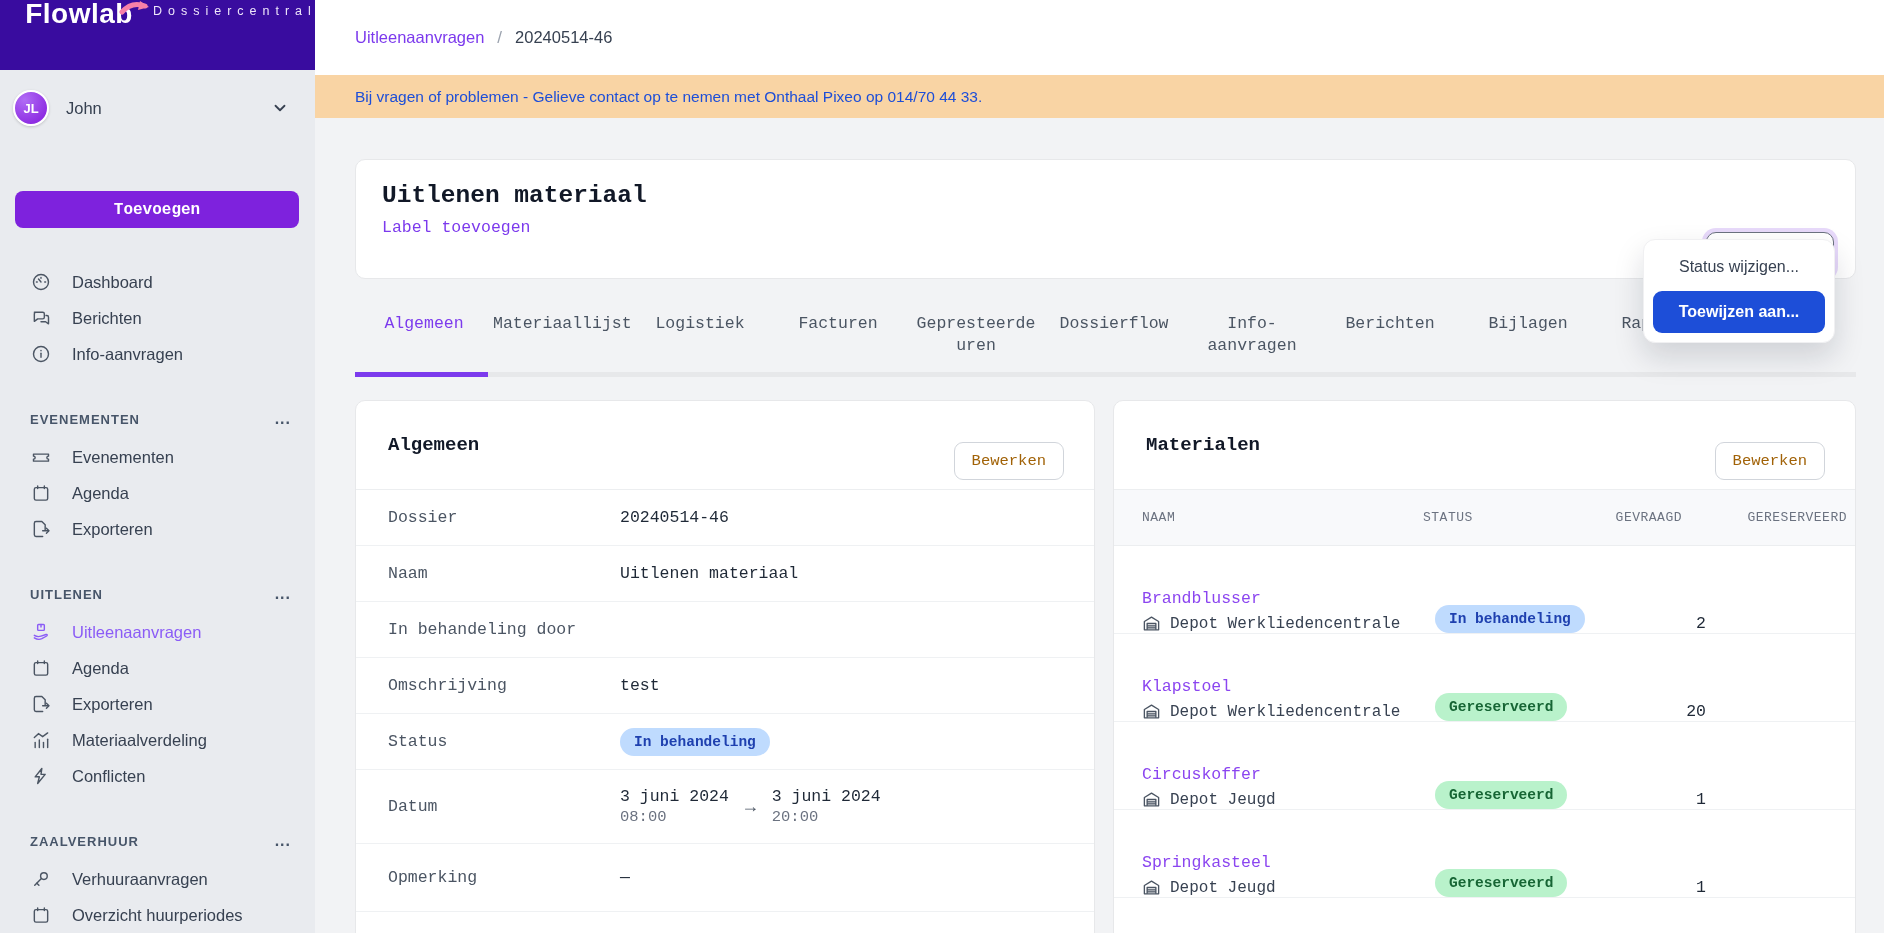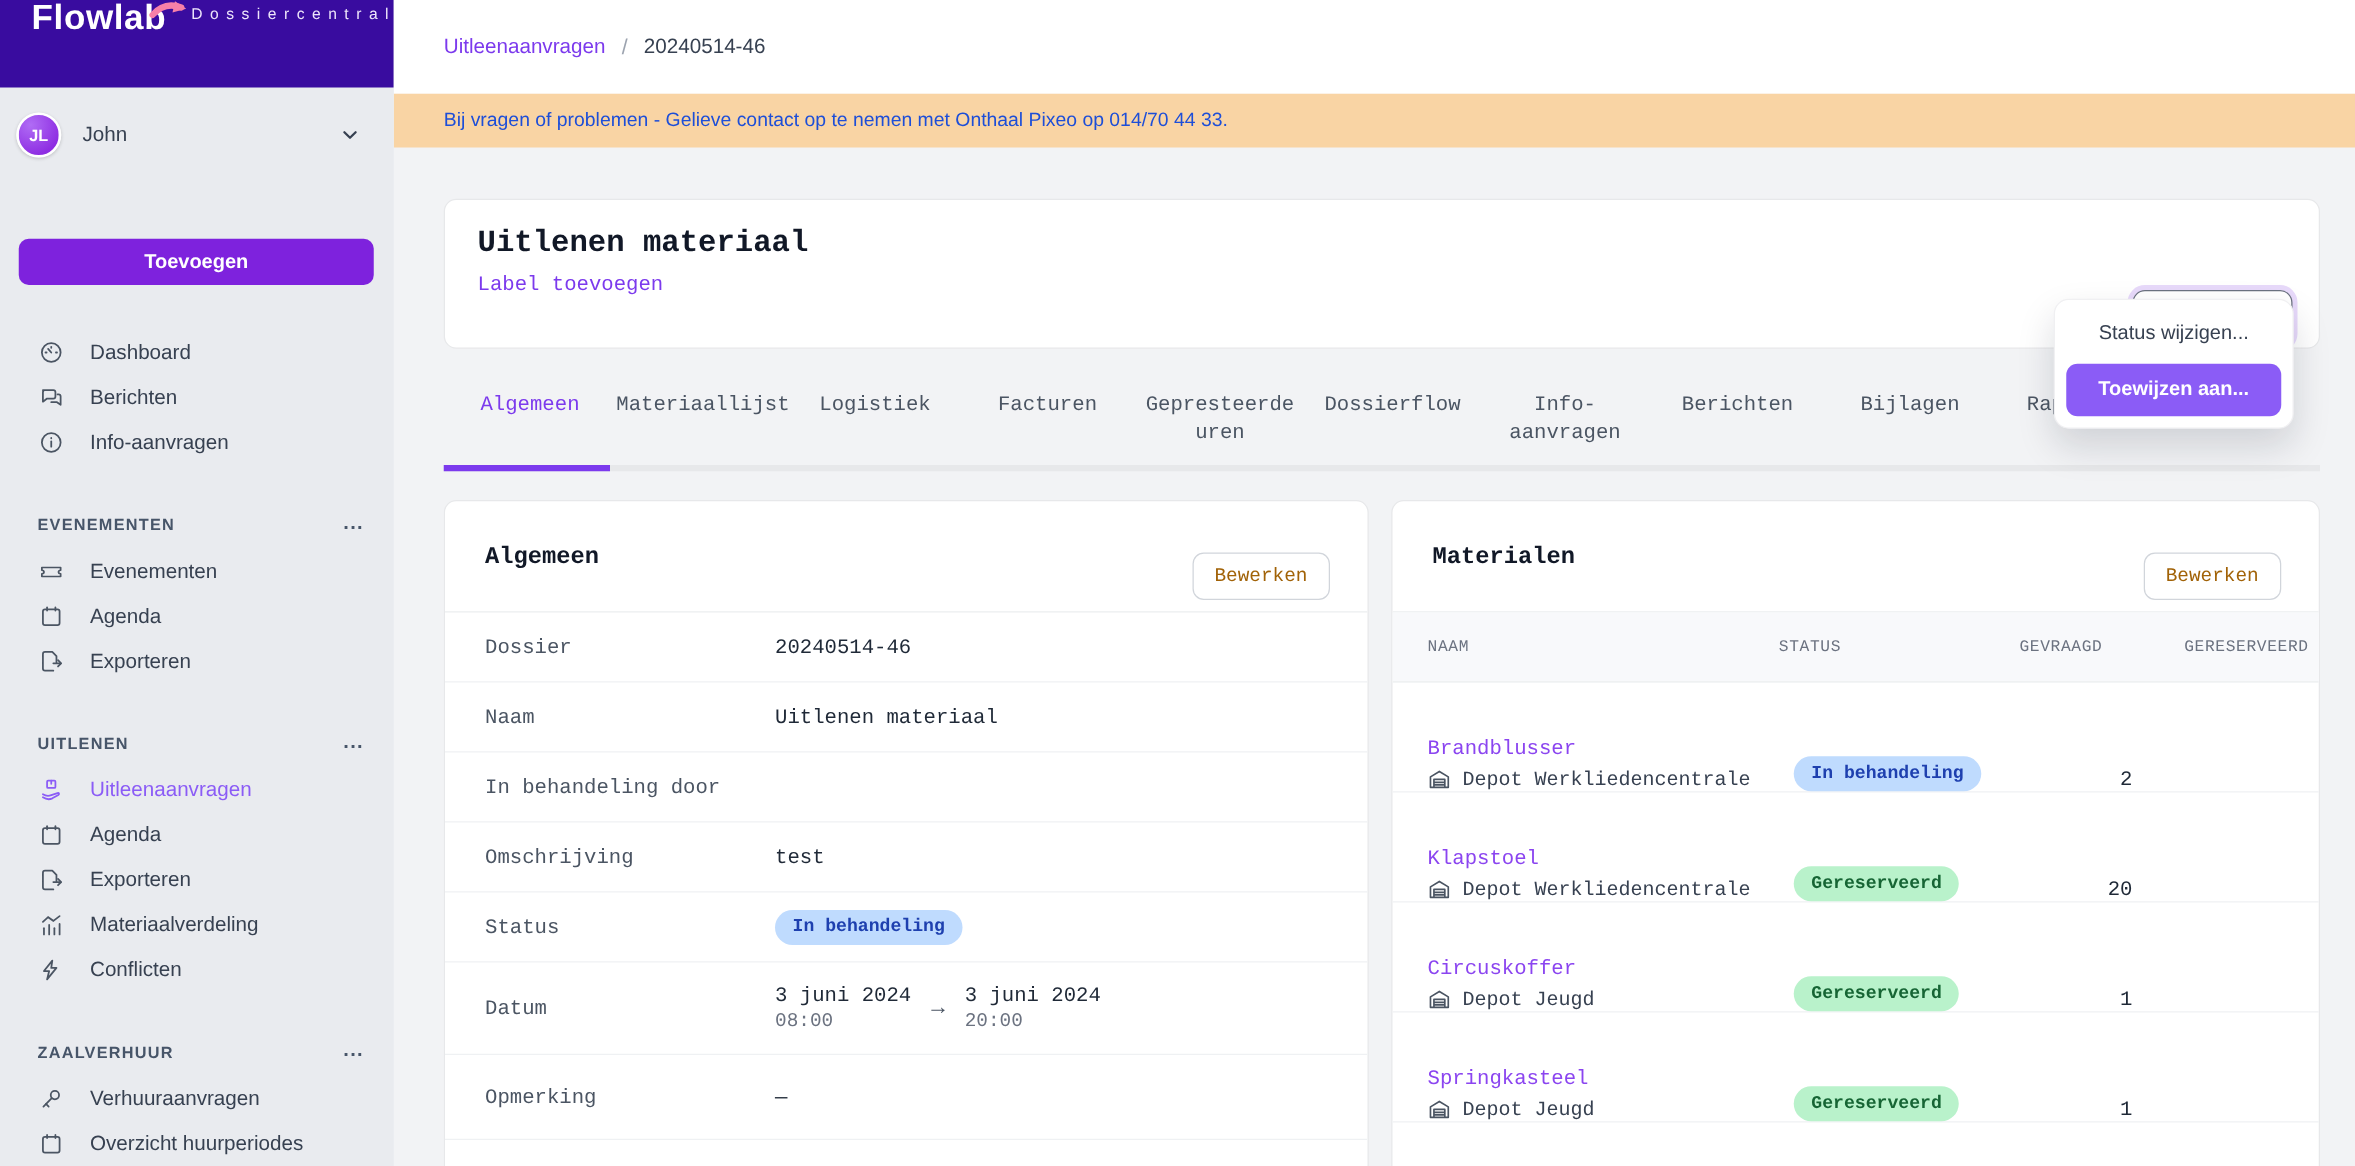--- a/index.html
+++ b/index.html
@@ -16,21 +16,21 @@
   .logo-line { position:relative; display:flex; align-items:flex-start; }
   .logo-text { color:#ffffff; font-size:28px; font-weight:800; letter-spacing:0.5px; line-height:1; }
   .logo-swoosh { margin-left:-14px; margin-top:-2px; }
   .logo-sub { color:#eee6fb; font-size:12.5px; letter-spacing:6px; margin-top:4px; }
 
   .user-row { display:flex; align-items:center; padding:20px 26px 18px 13px; }
   .avatar { width:36px; height:36px; border-radius:50%; background:radial-gradient(circle at 30% 25%, #b06cf5, #8e2de2 75%); border:2px solid #ffffff; box-shadow:0 1px 3px rgba(0,0,0,0.18); color:#fff; font-size:13px; font-weight:700; display:flex; align-items:center; justify-content:center; flex-shrink:0; }
   .user-name { font-size:16.5px; color:#374151; margin-left:17px; flex:1; }
   .user-chevron { color:#374151; display:flex; }
 
-  .add-btn { margin:47px 16px 0 15px; height:39px; background:#7e22dd; color:#ffffff; border:none; border-radius:8px; font-family:Liberation Sans, sans-serif; font-size:16px; font-weight:700; cursor:pointer; }
+  .add-btn { margin:47px 16px 0 15px; height:39px; background:#7e22dd; color:#ffffff; border:none; border-radius:8px; font-family:Liberation Mono, monospace; font-size:16px; font-weight:700; cursor:pointer; }
 
   .nav { margin-top:36px; }
   .nav-item { display:flex; align-items:center; height:36px; padding-left:30px; color:#374151; font-size:16.5px; cursor:pointer; }
   .nav-item .icn { width:22px; display:flex; justify-content:center; color:#4b5563; margin-right:20px; flex-shrink:0; }
   .nav-item.active { color:#8b5cf6; }
   .nav-item.active .icn { color:#8b5cf6; }
 
   .section-head { display:flex; align-items:center; justify-content:space-between; margin:40px 0 12px; padding:0 24px 0 30px; }
   .section-title { font-size:13px; letter-spacing:1px; color:#475569; font-weight:600; }
   .section-dots { color:#475569; font-size:16px; font-weight:700; letter-spacing:1px; background:none; border:none; cursor:pointer; line-height:0.4; font-family:inherit; }
@@ -48,21 +48,21 @@
 
   .header-card { position:relative; background:#ffffff; border:1px solid #e7e8ea; border-radius:10px; height:120px; padding:22px 0 0 26px; }
   .page-title { font-size:24.5px; font-weight:700; color:#111827; }
   .label-link { display:inline-block; margin-top:9px; color:#7c3aed; font-size:16.5px; cursor:pointer; }
   .options-btn { position:absolute; top:24px; right:21px; height:45px; padding:0 19px; background:#ffffff; border:1px solid #6b7280; border-radius:10px; box-shadow:0 0 0 4px #e7d9fa; font-family:inherit; font-size:17px; color:#0c4a6e; display:flex; align-items:center; gap:11px; cursor:pointer;margin-top:48px; }
   .options-btn .chev { display:flex; color:#374151; }
 
   
   .dropdown { position:absolute; left:1643px; top:239px; width:192px; background:#ffffff; border:1px solid #f0f0f2; border-radius:12px; box-shadow:0 14px 30px rgba(15,23,42,0.15); padding:5px 0 9px; z-index:60; }
   .dd-item { height:44px; display:flex; align-items:center; justify-content:center; font-size:16px; color:#374151; cursor:pointer; }
-  .dd-item.highlight { margin:2px 9px 0; background:#8b5cf6; border-radius:9px; color:#ffffff; font-weight:700; height:42px; }
+  .dd-item.highlight { margin:2px 9px 0; background:#1d4ed8; border-radius:9px; color:#ffffff; font-weight:700; height:42px; }
 
   
   .tabs { position:relative; height:80px; margin-top:21px; }
   .tab-row { display:flex; }
   .tab { width:138px; padding-top:13px; text-align:center; font-size:16.5px; color:#4b5563; line-height:1.32; cursor:pointer; }
   .tab.active { color:#7c3aed; }
   .tab-track { position:absolute; left:0; right:0; bottom:3px; height:5px; background:#e7e8ea; }
   .tab-indicator { position:absolute; left:0; bottom:3px; height:5px; width:133px; background:#7c3aed; }
 
   

